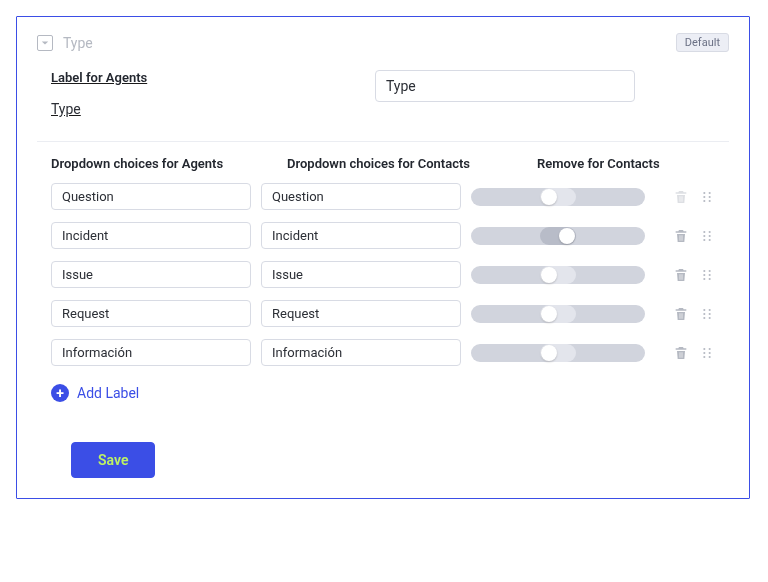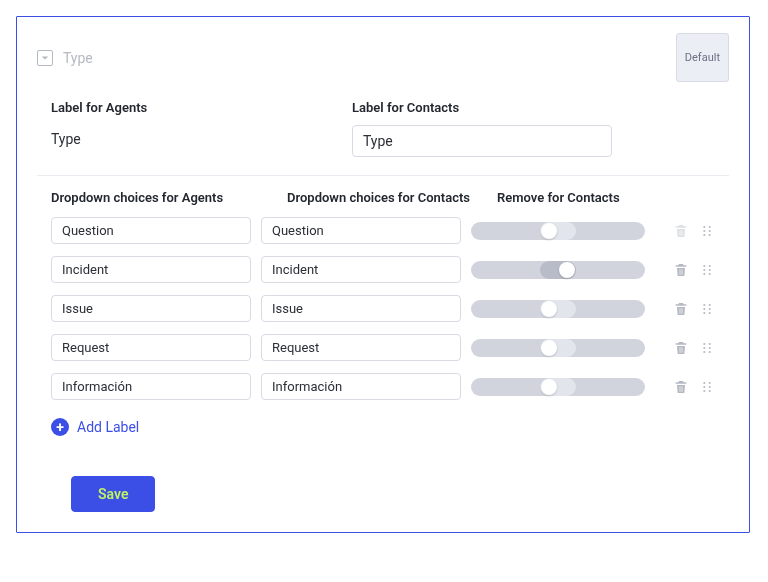--- a/index.html
+++ b/index.html
@@ -33,29 +33,30 @@
     border: 1px solid #b5b9c2;
     border-radius: 2px;
     display: flex; align-items: center; justify-content: center;
   }
   .panel-title-icon svg { width: 8px; height: 8px; fill: #b5b9c2; }
   .panel-title-text { font-size: 14px; }
   .badge-default {
     background: #eceef5;
     color: #6b7185;
     font-size: 11px;
-    padding: 17px 8px;
+    padding: 2px 8px;
     border-radius: 3px;
     border: 1px solid #d8dbe4;
   }
 
   .top-labels {
     display: flex;
-    gap: 41px;
+    gap: 64px;
     padding: 0 14px 16px 14px;
+    text-decoration: underline;
   }
   .tl-col { flex: 0 0 260px; }
   .tl-head {
     font-weight: 600;
     font-size: 13px;
     color: #23272f;
     margin-bottom: 10px;
   }
   .tl-value-static {
     font-size: 14px;
@@ -79,21 +80,21 @@
   }
 
   .choices-head {
     display: flex;
     padding: 0 14px;
     margin-bottom: 12px;
   }
   .ch-col { font-weight: 600; font-size: 13px; color: #23272f; }
   .ch-col.agents { width: 236px; }
   .ch-col.contacts { width: 210px; }
-  .ch-col.remove { flex: 1; }
+  .ch-col.remove { flex: 1; margin-left: 40px; }
 
   .choice-rows { padding: 0 14px; }
   .choice-row {
     display: flex;
     align-items: center;
     margin-bottom: 12px;
   }
   .choice-cell.agents { width: 210px; }
   .choice-cell.contacts { width: 210px; }
   .choice-cell.toggle { flex: 1; display: flex; justify-content: center; }
@@ -183,21 +184,20 @@
     </div>
     <span class="badge-default">Default</span>
   </div>
 
   <div class="top-labels">
     <div class="tl-col">
       <div class="tl-head">Label for Agents</div>
       <div class="tl-value-static">Type</div>
     </div>
     <div class="tl-col">
-      <div class="tl-head">Label for Contacts</div>
       <input class="tl-input" type="text" value="Type" style="">
     </div>
   </div>
 
   <hr class="divider">
 
   <div class="choices-head">
     <div class="ch-col agents">Dropdown choices for Agents</div>
     <div class="ch-col contacts">Dropdown choices for Contacts</div>
     <div class="ch-col remove">Remove for Contacts</div>

